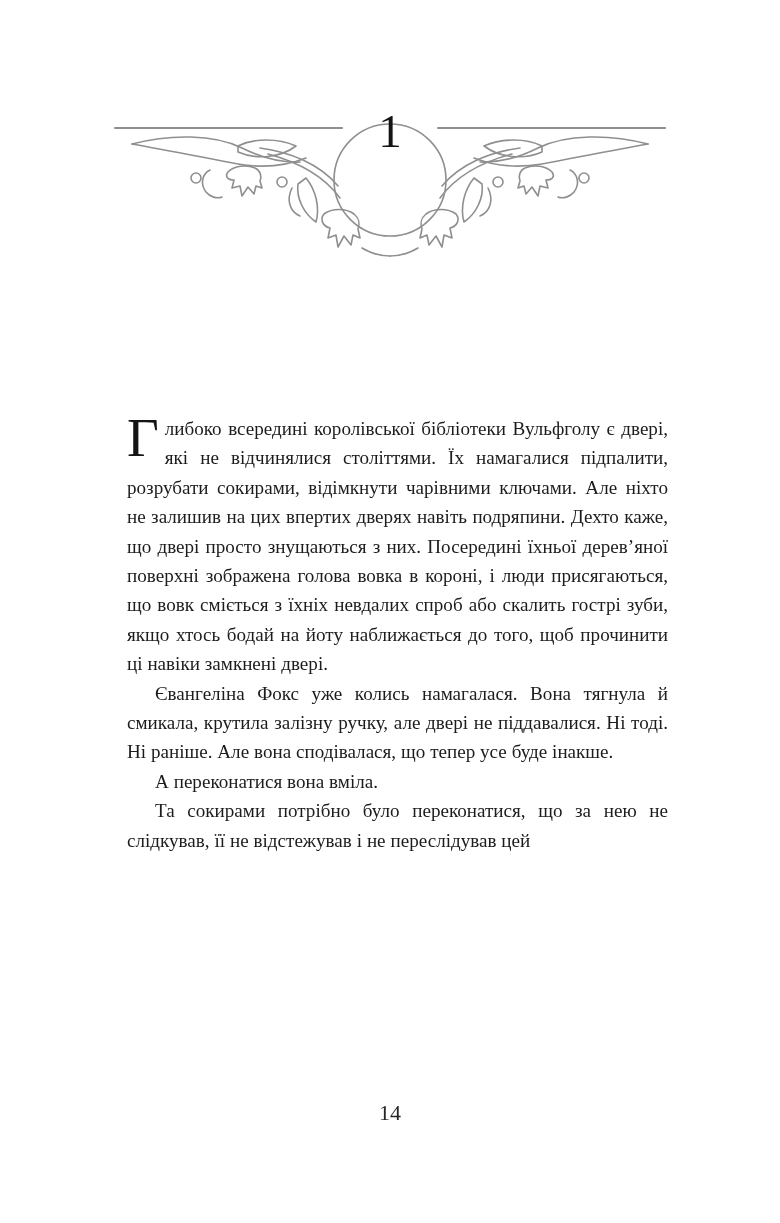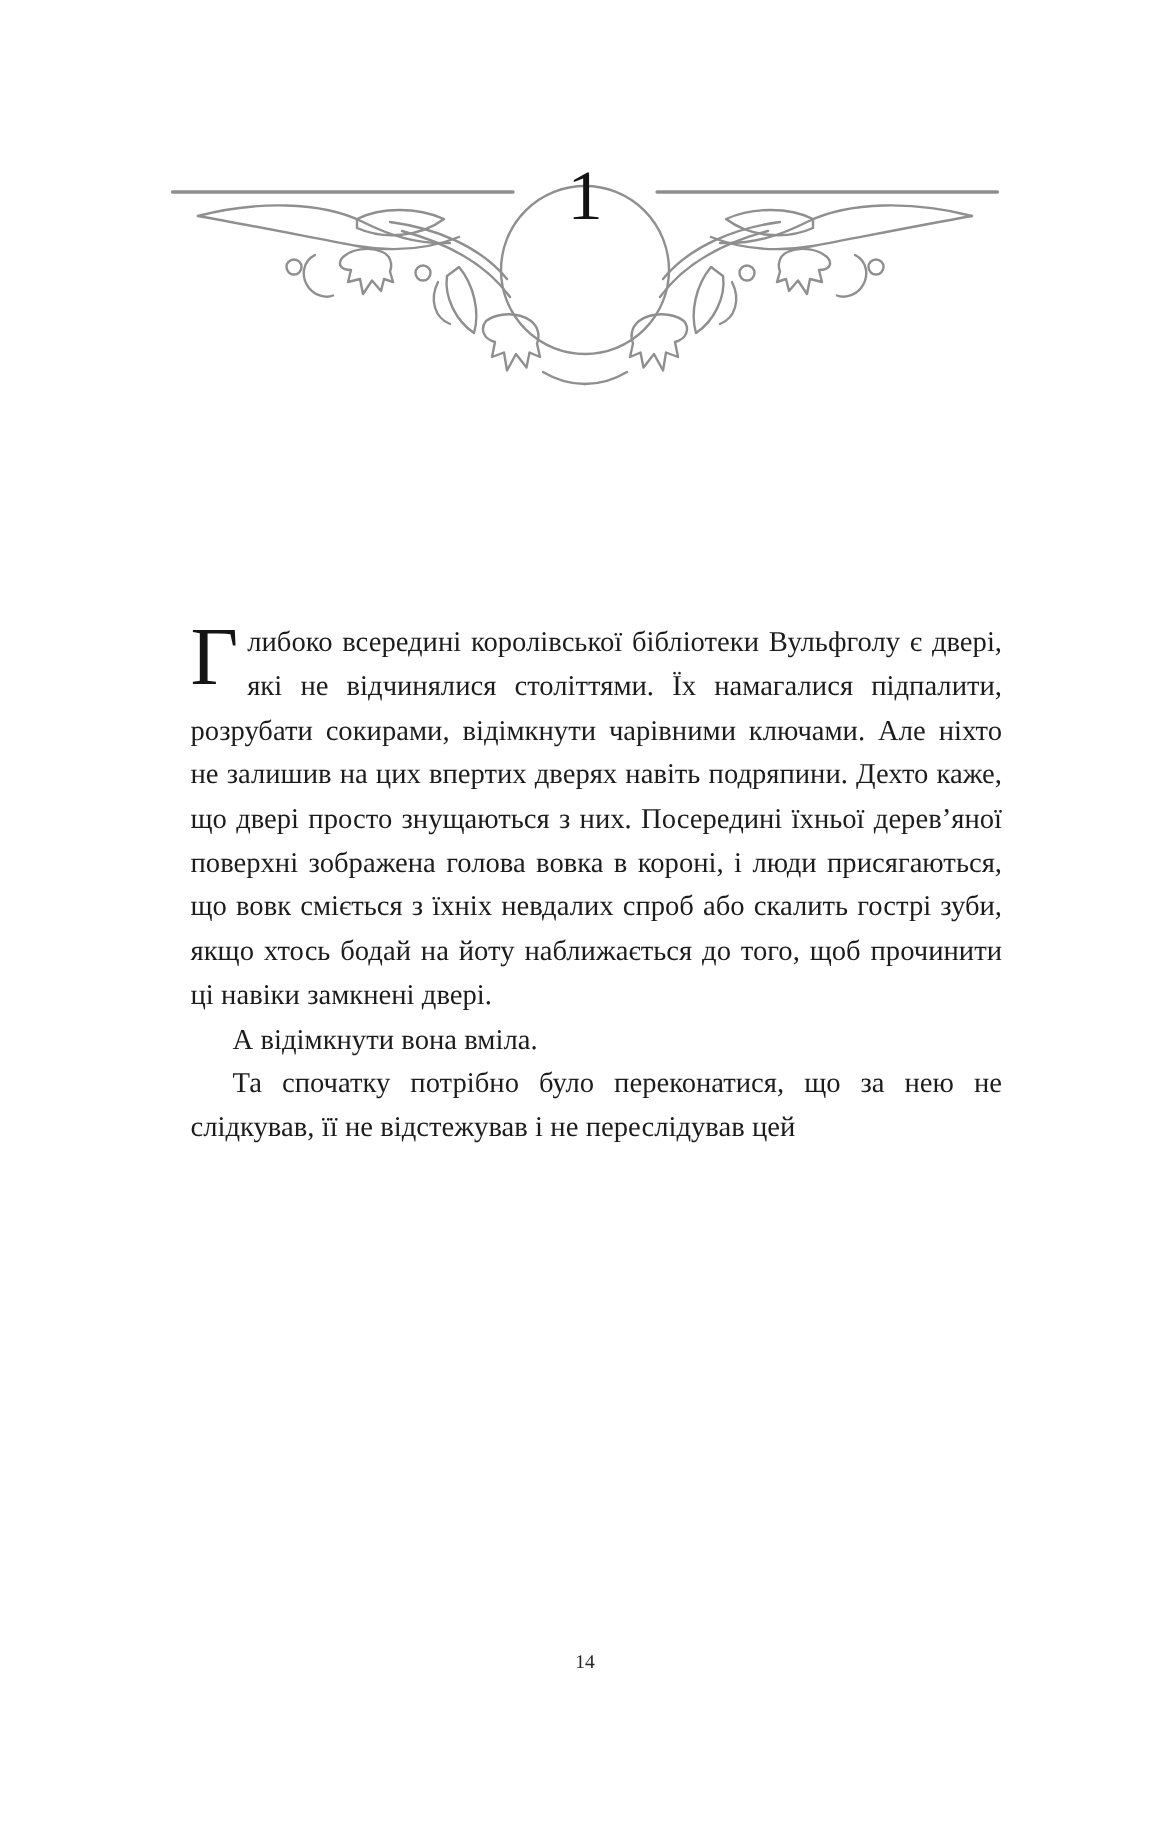--- a/index.html
+++ b/index.html
@@ -85,21 +85,21 @@
     font-weight: normal;
   }
 
   
   .page-number {
     position: absolute;
     left: 0;
     top: 1100px;
     width: 780px;
     text-align: center;
-    font-size: 13px;
+    font-size: 22px;
     color: #262626;
     font-family: "Liberation Serif", "DejaVu Serif", serif;
   }
 </style>
 </head>
 <body>
 
 <div class="page">
 
   <div class="chapter-header">
@@ -162,23 +162,24 @@
       </g>
     </svg>
   </div>
 
   <div class="chapter-number">1</div>
 
   <div class="text-column">
 
     <p class="body-par par-first"><span class="dropcap">Г</span><span>либоко всередині королівської бібліотеки Вульфголу є двері, які не відчинялися століттями. Їх намагалися підпалити, розрубати сокирами, відімкнути чарівними ключами. Але ніхто не залишив на цих впертих дверях навіть подряпини. Дехто каже, що двері просто знущаються з них. Посередині їхньої дерев’яної поверхні зображена голова вовка в короні, і люди присягаються, що вовк сміється з їхніх невдалих спроб або скалить гострі зуби, якщо хтось бодай на йоту наближається до того, щоб прочинити ці навіки замкнені двері.</span></p>
 
+    <p class="body-par"><span>Євангеліна Фокс уже колись намагалася. Вона тягнула й смикала, крутила залізну ручку, але двері не піддавалися. Ні тоді. Ні раніше. Але вона сподівалася, що тепер усе буде інакше.</span></p>
 
-    <p class="body-par"><span>А відімкнути вона вміла.</span></p>
+    <p class="body-par"><span>А переконатися вона вміла.</span></p>
 
 
-    <p class="body-par"><span>Та спочатку потрібно було переконатися, що за нею не слідкував, її не відстежував і не переслідував цей</span></p>
+    <p class="body-par"><span>Та сокирами потрібно було переконатися, що за нею не слідкував, її не відстежував і не переслідував цей</span></p>
 
   </div>
 
   <div class="page-number">14</div>
 
 </div>
 
 </body></html>

